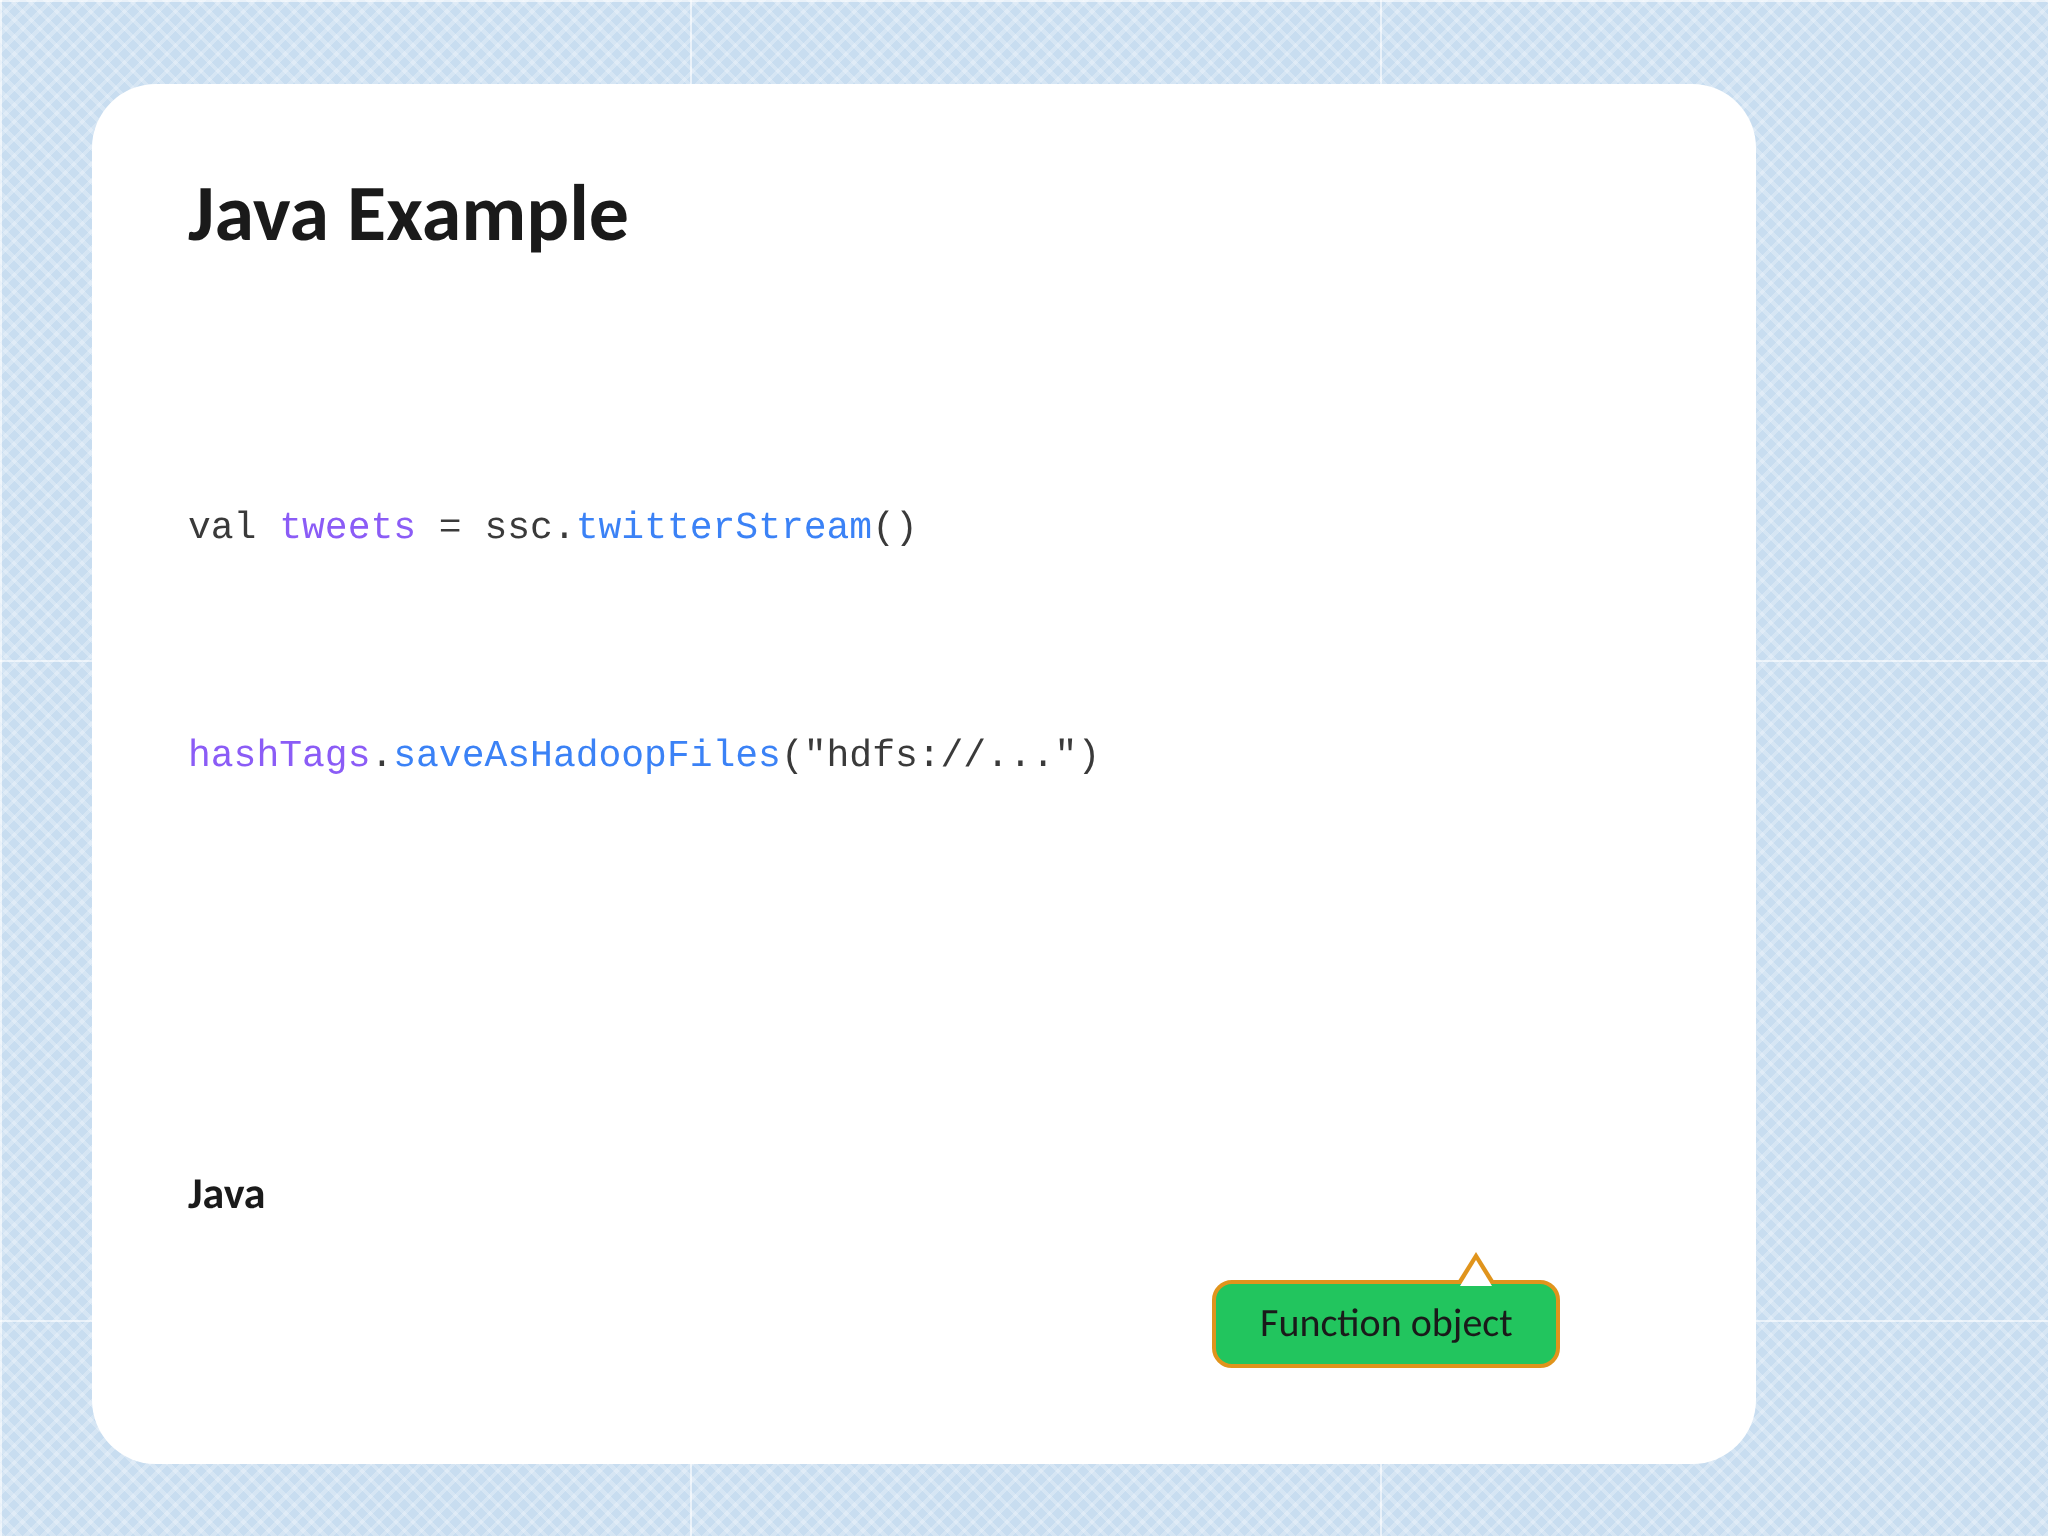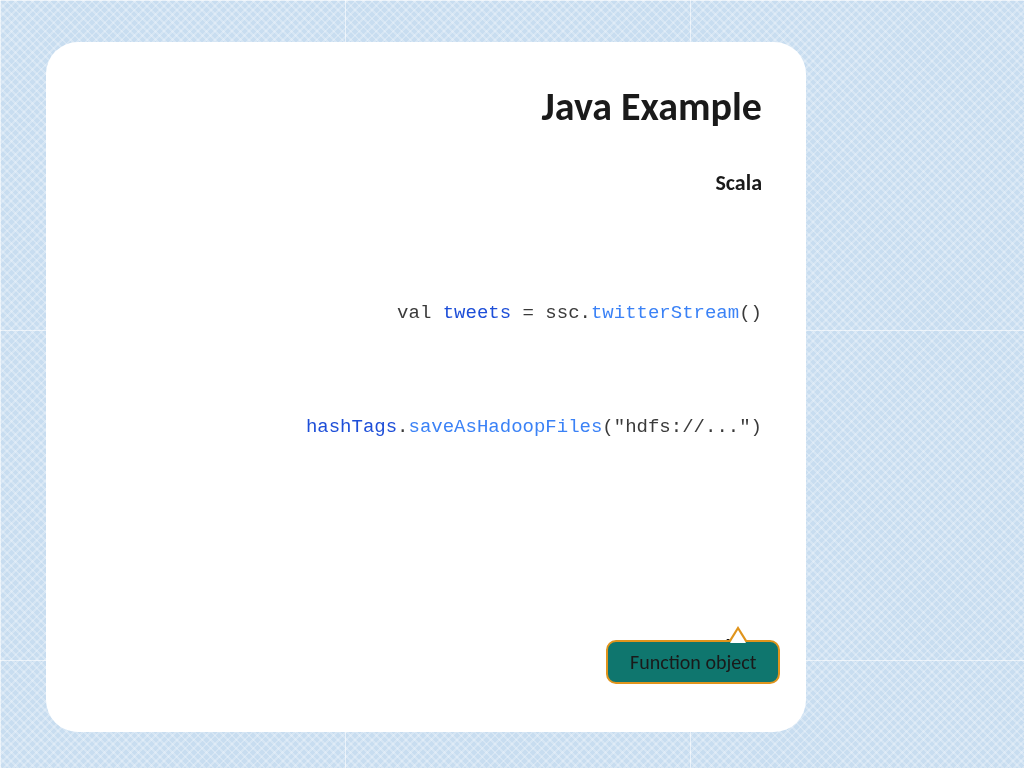--- a/index.html
+++ b/index.html
@@ -20,55 +20,54 @@
     position:absolute; inset:0;
     background-image:
       linear-gradient(to right, rgba(255,255,255,0.6) 0 1px, transparent 1px 100%),
       linear-gradient(to bottom, rgba(255,255,255,0.6) 0 1px, transparent 1px 100%);
     background-size: 345px 100%, 100% 330px;
     pointer-events:none;
   }
   .card {
     position: absolute;
     left: 46px; top: 42px;
-    width: 760px; height: 690px;
+    width: 832px; height: 690px;
     background: #ffffff;
     border-radius: 32px;
     padding: 40px 44px 40px 48px;
-    text-align: right;
   }
   h1.title {
     font-size: 40px;
     font-weight: 700;
     margin-bottom: 38px;
   }
   h2.subhead {
     font-size: 22px;
     font-weight: 700;
     margin-bottom: 22px;
   }
   .code {
     font-family: Consolas, "Courier New", monospace;
     font-size: 19px;
     line-height: 2.0;
     color: #3a3a3a;
     white-space: pre;
   }
-  .kw-red   { color: #1d4ed8; }
+  .kw-red   { color: #8b5cf6; }
   .kw-blue  { color: #3b82f6; }
   .gap { height: 110px; }
 
   .callout {
     position: absolute;
     left: 606px; top: 640px;
     border: 2px solid #e0941c;
     border-radius: 10px;
     padding: 8px 22px;
     font-size: 20px;
-    background: #0f766e;
+    background: #22c55e;
     color:#1a1a1a;
   }
   .callout::before {
     content:"";
     position:absolute;
     top:-16px; left:120px;
     width:0;height:0;
     border-left:10px solid transparent;
     border-right:10px solid transparent;
     border-bottom:16px solid #e0941c;
@@ -82,21 +81,20 @@
     border-right:8px solid transparent;
     border-bottom:13px solid #ffffff;
   }
 </style>
 </head>
 <body>
 
 <div class="card">
   <h1 class="title">Java Example</h1>
 
-  <h2 class="subhead">Scala</h2>
   <div class="code">
     <div><span>val </span><span class="kw-red">tweets</span><span> = ssc.</span><span class="kw-blue">twitterStream</span><span>()</span></div>
     <div><span class="kw-red">hashTags</span><span>.</span><span class="kw-blue">saveAsHadoopFiles</span><span>("hdfs://...")</span></div>
   </div>
 
   <div class="gap"></div>
 
   <h2 class="subhead">Java</h2>
 
 </div>

